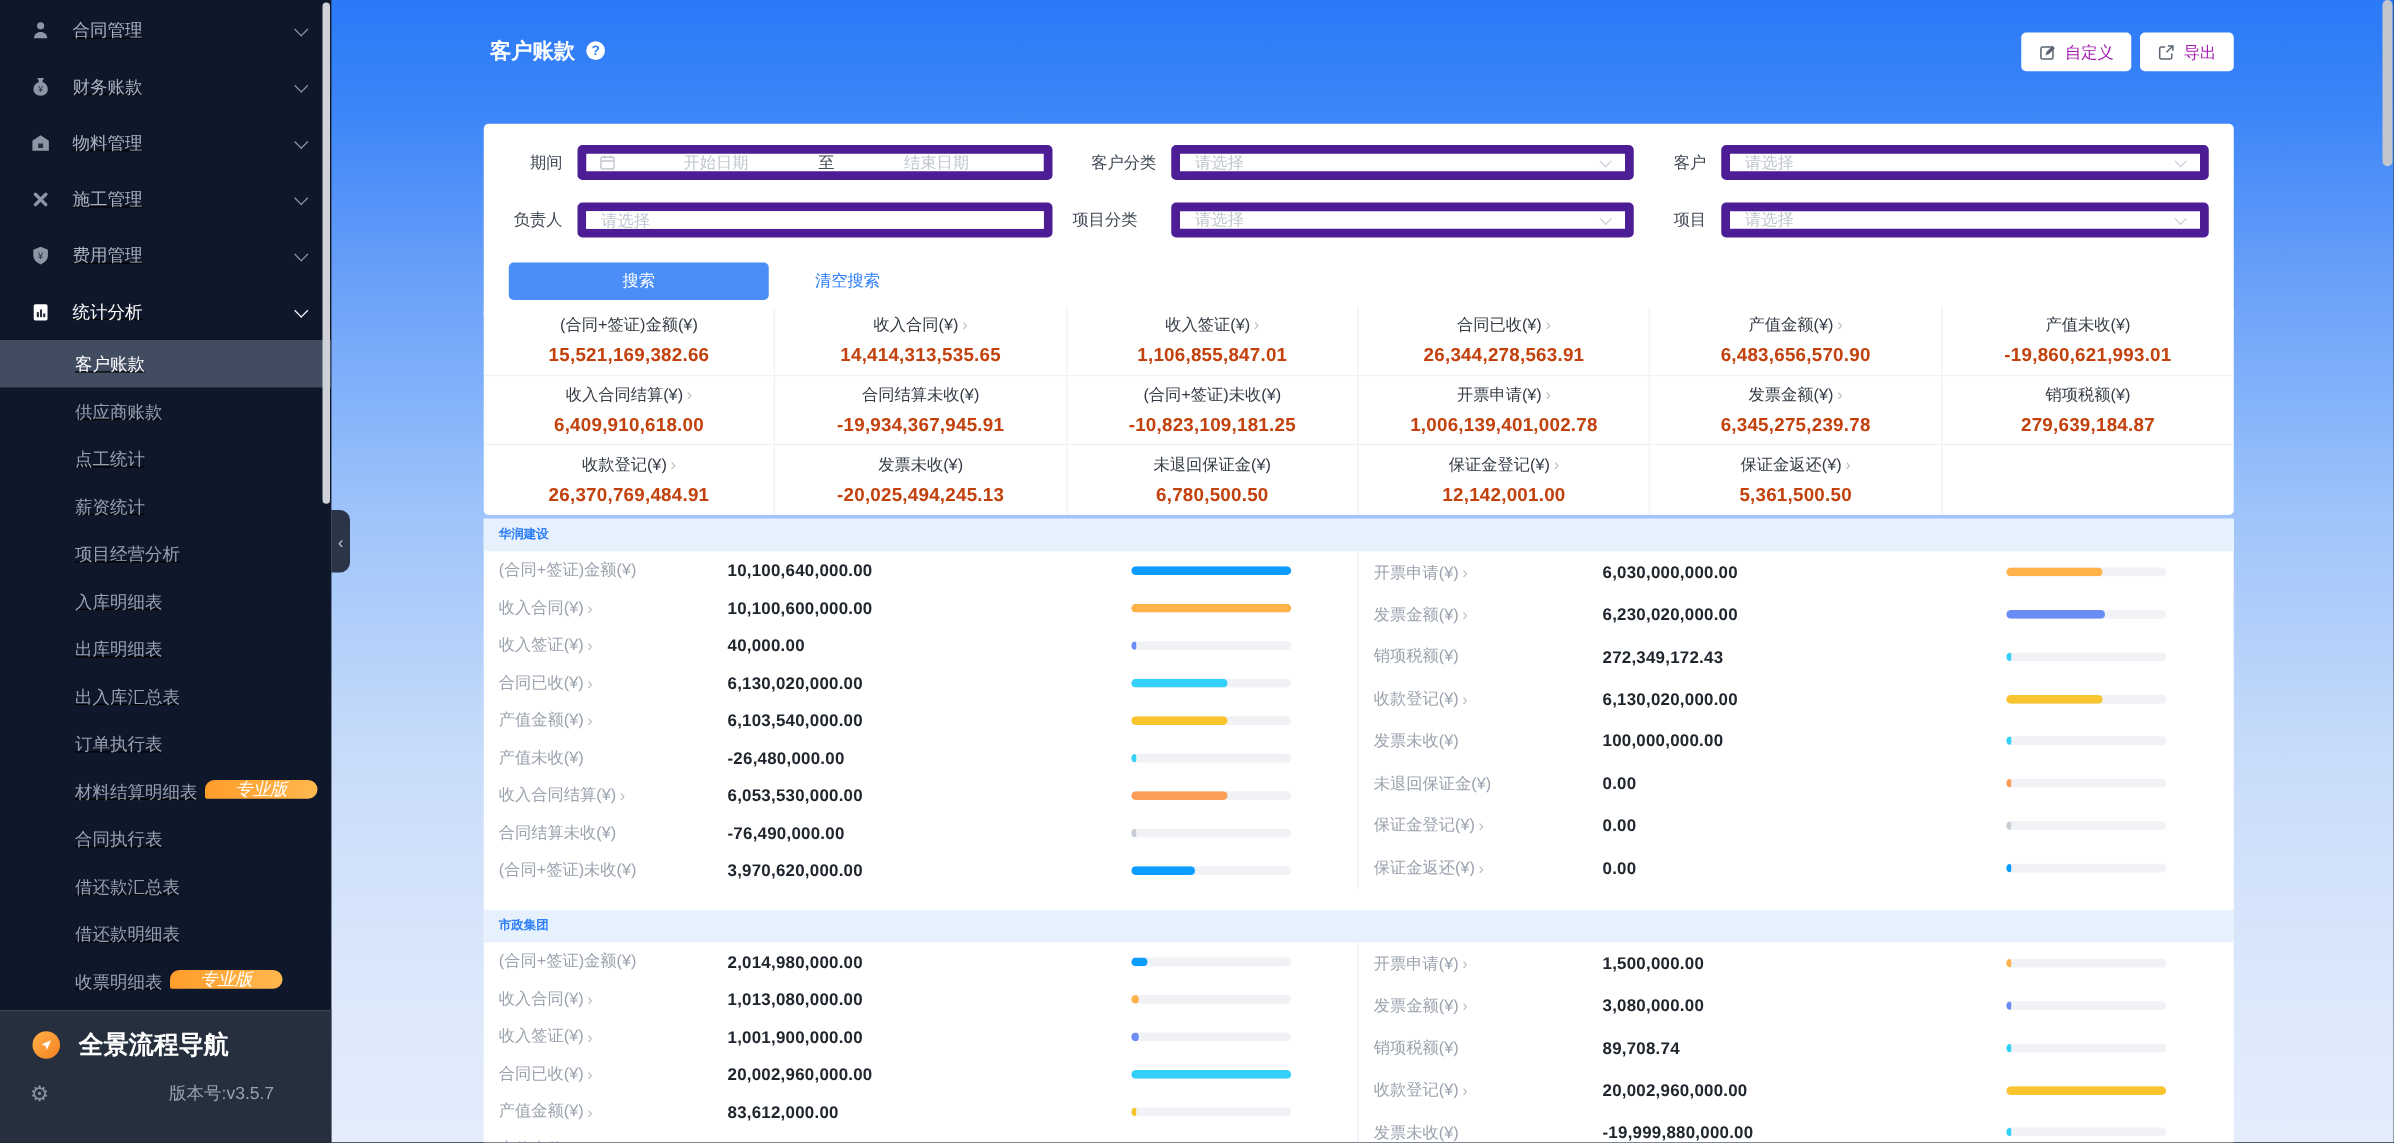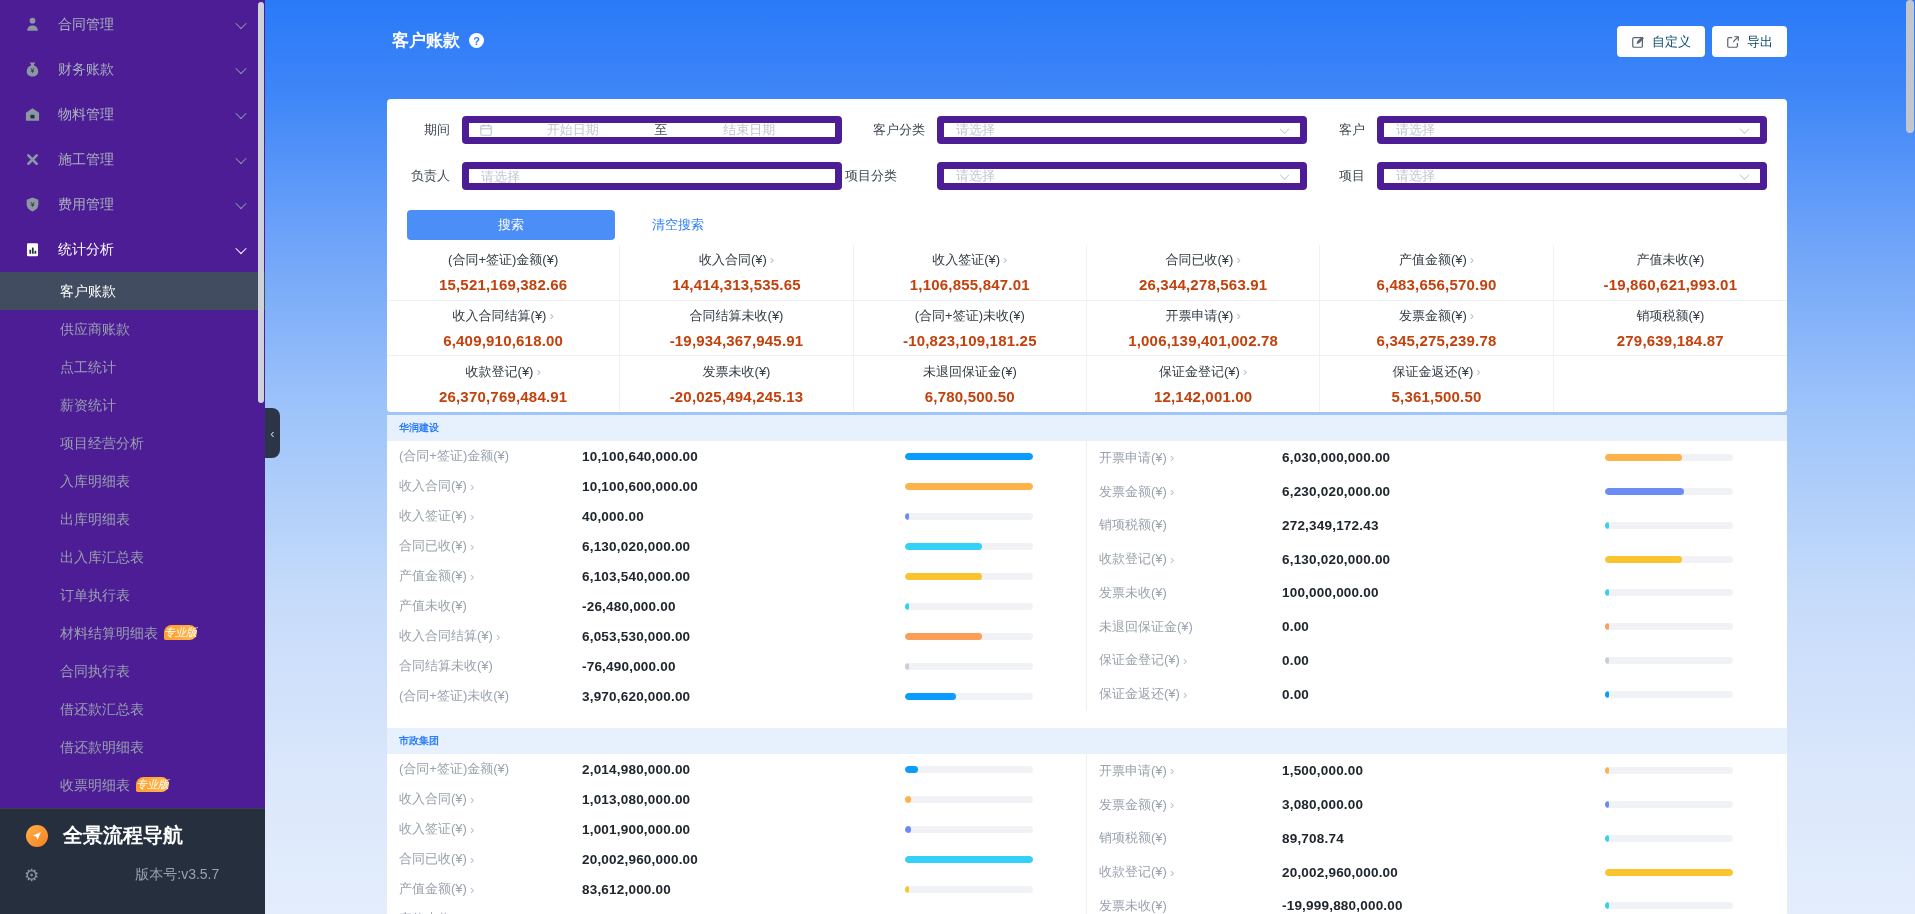--- a/index.html
+++ b/index.html
@@ -1,51 +1,51 @@
 <!DOCTYPE html>
 <html><head>
 <meta charset="utf-8">
 <style>
   * { margin:0; padding:0; box-sizing:border-box; }
   html,body { width:1915px; height:914px; overflow:hidden; }
   body { font-family:"Liberation Sans", sans-serif; position:relative; background:#252f3e; }
 
   
-  #sidebar { position:absolute; left:0; top:0; width:265px; height:914px; background:#4c1d95; z-index:3; }
+  #sidebar { position:absolute; left:0; top:0; width:265px; height:914px; background:#0f172a; z-index:3;text-decoration:underline; }
   #menu-scroll { height:808px; overflow:hidden; padding-top:2px; }
   .menu-item { height:45px; display:flex; align-items:center; padding:0 20px 0 24px; color:#a9b1bd; font-size:14px; cursor:pointer; }
   .menu-item .mi-icon { width:17px; height:17px; margin-right:17px; color:#8d96a5; flex:none; }
   .menu-item .mi-icon svg { width:17px; height:17px; display:block; }
   .menu-item.active { color:#ffffff; }
   .menu-item.active .mi-icon { color:#ffffff; }
   .chev { width:8px; height:8px; border-right:1.6px solid #8d96a5; border-bottom:1.6px solid #8d96a5; transform:rotate(45deg) translate(-1px,-1px); margin-left:auto; }
   .menu-item.active .chev { border-color:#ffffff; }
   .submenu-item { height:38px; line-height:38px; padding-left:60px; color:#99a1ae; font-size:14px; cursor:pointer; white-space:nowrap; }
   .submenu-item.active { background:#414c61; color:#ffffff; }
-  .pro-badge { display:inline-block; margin-left:6px; background:linear-gradient(100deg,#ff9d2b,#ffb84f); color:#fff; font-size:11px; font-style:italic; line-height:15px; padding:0 0; border-radius:9px 9px 9px 2px; vertical-align:2px; }
+  .pro-badge { display:inline-block; margin-left:6px; background:linear-gradient(100deg,#ff9d2b,#ffb84f); color:#fff; font-size:14px; font-style:italic; line-height:15px; padding:0 24px; border-radius:9px 9px 9px 2px; vertical-align:2px; }
   #sidebar-footer { position:absolute; left:0; bottom:0; width:265px; height:106px; background:#252f3e; border-top:1px solid #39424f; }
   .nav-footer-row { display:flex; align-items:center; padding:13px 0 0 26px; }
   .compass-icon { width:22px; height:22px; border-radius:50%; background:linear-gradient(135deg,#ffb14a,#f5821f); margin-right:15px; display:flex; align-items:center; justify-content:center; flex:none; }
   .compass-icon svg { width:12px; height:12px; }
   .nav-footer-label { color:#fff; font-size:20px; font-weight:bold; }
   .version-row { display:flex; align-items:center; margin-top:17px; padding-left:24px; color:#97a0ad; }
   .gear-icon { font-size:17px; line-height:17px; color:#8a93a3; }
   .version-text { margin-left:96px; font-size:14px; color:#9aa2ad; }
   .sidebar-scrollthumb { position:absolute; right:1px; top:2px; width:6px; height:401px; background:#cfd2d6; border-radius:3px; }
   .collapse-tab { position:absolute; left:265px; top:408px; width:15px; height:50px; background:#2b3547; border-radius:0 8px 8px 0; color:#c3cad4; display:flex; align-items:center; justify-content:center; font-size:13px; z-index:4; cursor:pointer; }
 
   
   #content { position:absolute; left:265px; top:0; width:1650px; height:914px;
     background:linear-gradient(180deg,#2a79f8 0%,#3d86f8 10%,#6ba1f9 25%,#9ec4fa 45%,#c6dbfa 65%,#dbe7fb 85%,#e3edfc 100%); overflow:hidden; }
   .page-scrollthumb { position:absolute; right:1px; top:0; width:8px; height:133px; background:#c3c7cd; border-radius:4px; z-index:9; }
 
   .page-title { position:absolute; left:127px; top:29px; display:flex; align-items:center; gap:9px; color:#fff; font-size:17px; font-weight:bold; }
   .help-icon { width:15px; height:15px; border-radius:50%; background:#fff; color:#2c7ef8; font-size:11px; font-weight:bold; display:flex; align-items:center; justify-content:center; cursor:pointer; }
   .top-buttons { position:absolute; top:26px; left:1122px; width:400px; display:flex; gap:7px; justify-content:flex-end; }
-  .tbtn { height:31px; background:#fff; border-radius:4px; display:flex; align-items:center; padding:0 14px; font-size:13px; color:#0c4a6e; gap:7px; cursor:pointer; }
+  .tbtn { height:31px; background:#fff; border-radius:4px; display:flex; align-items:center; padding:0 14px; font-size:13px; color:#a21caf; gap:7px; cursor:pointer; }
   .tbtn svg { width:14px; height:14px; color:#5aununited66; color:#5a6472; }
 
   
   .filter-panel { position:absolute; left:122px; top:75px; width:1400px; height:157px; background:#fff; border-radius:4px;margin-top:24px; }
   .f-label { position:absolute; font-size:13px; color:#3f4854; line-height:28px; text-align:right; }
   .f-box { position:absolute; height:28px; border:7px solid #4c1d95; border-radius:4px; background:#fff; font-size:13px; display:flex; align-items:center; }
   .date-box { padding:0 10px; color:#c0c6cd; }
   .date-box .cal-icon { width:14px; height:14px; color:#c0c6cd; margin-right:4px; flex:none; }
   .date-box .dseg { flex:1; text-align:center; }
   .date-box .dsep { color:#454c57; padding:0 6px; flex:none; }
@@ -244,21 +244,21 @@
     <div class="f-label" style="left:920px;width:58px;top:17px">客户</div>
     <div class="f-box sel-box" style="left:990px;top:17px;width:390px">
       <span>请选择</span>
         <span class="sel-chev"></span>
     </div>
 
     <div class="f-label" style="left:0;width:63px;top:63px">负责人</div>
     <div class="f-box" style="left:75px;top:63px;width:380px">
       <input class="owner-input" placeholder="请选择" style="">
     </div>
-    <div class="f-label" style="left:424px;width:86px;top:63px">项目分类</div>
+    <div class="f-label" style="left:437px;width:86px;top:63px">项目分类</div>
     <div class="f-box sel-box" style="left:550px;top:63px;width:370px">
       <span>请选择</span>
         <span class="sel-chev"></span>
     </div>
     <div class="f-label" style="left:920px;width:58px;top:63px">项目</div>
     <div class="f-box sel-box" style="left:990px;top:63px;width:390px">
       <span>请选择</span>
         <span class="sel-chev"></span>
     </div>
 

